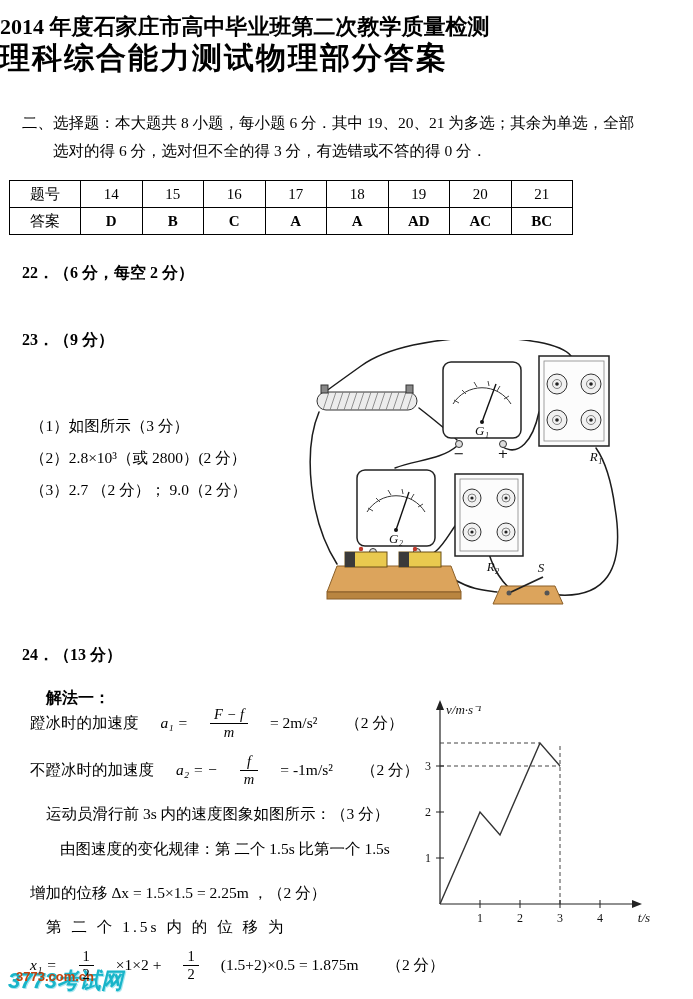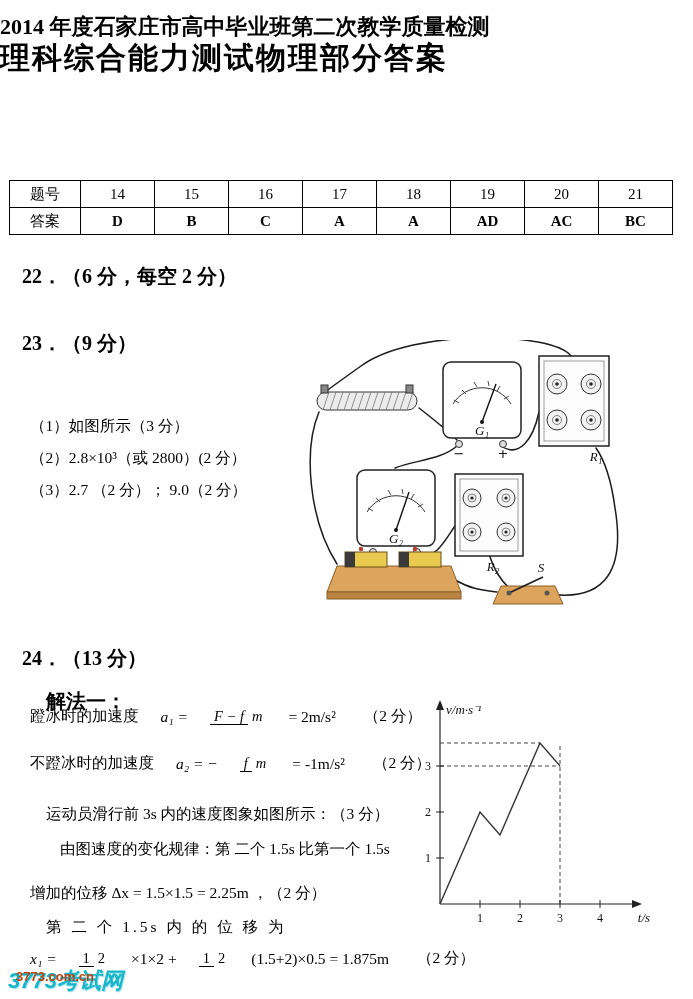--- a/index.html
+++ b/index.html
@@ -6,31 +6,31 @@
   .page{position:relative;width:693px;height:999px;background:#ffffff;overflow:hidden;
         font-family:"Liberation Serif",serif;color:#000;}
   .title1{position:absolute;top:12px;left:0;width:100%;text-align:left;
           font-size:22px;font-weight:bold;}
   .title2{position:absolute;top:38px;left:0;width:100%;text-align:left;
           font-size:30px;font-weight:bold;letter-spacing:2px;}
   .intro{position:absolute;font-size:15.5px;white-space:nowrap;}
   .l1{left:22px;top:113px;}
   .l2{left:53px;top:141px;}
   table.ans{position:absolute;left:9px;top:180px;border-collapse:collapse;
-            table-layout:fixed;width:664px;}
+            table-layout:fixed;width:564px;}
   .ans td{border:1.5px solid #000;height:26px;text-align:center;font-size:15px;padding:0;}
   .ans td.lbl{width:70px;}
   .ans td.bold{font-weight:bold;}
-  .h2{position:absolute;font-weight:bold;font-size:20px;white-space:nowrap;}
+  .h2{position:absolute;font-weight:bold;font-size:16px;white-space:nowrap;}
   .bodyline{position:absolute;font-size:15.5px;white-space:nowrap;}
   .gap{margin-right:26px;}
   .mi{font-style:italic;}
   .eq{position:absolute;left:30px;font-size:15.5px;display:flex;align-items:center;
       gap:22px;white-space:nowrap;}
-  .frac{display:inline-flex;flex-direction:row;text-align:center;
+  .frac{display:inline-flex;flex-direction:column;text-align:center;
         line-height:1.15;font-size:14.5px;}
   .frac .num{border-bottom:1.2px solid #000;padding:0 4px;display:block;}
   .frac .den{padding:0 4px;display:block;}
   .score{margin-left:6px;}
   .spread{letter-spacing:3px;}
   .wm1{position:absolute;left:8px;top:941px;font-family:"Liberation Sans",sans-serif;
        font-style:italic;font-weight:bold;font-size:22px;color:#19b5c9;
        text-shadow:1px 1px 0 #a8e6ef;margin-top:25px;}
   .wm2{position:absolute;left:16px;top:969px;font-family:"Liberation Sans",sans-serif;
        font-weight:bold;font-size:13px;color:#c2410c;}
@@ -51,20 +51,22 @@
 <body>
 
 <div class="page">
 
   <div class="wm1">3773考试网</div>
   <div class="wm2">3773.com.cn</div>
 
   <div class="title1">2014 年度石家庄市高中毕业班第二次教学质量检测</div>
   <div class="title2">理科综合能力测试物理部分答案</div>
 
+  <div class="intro l1">二、选择题：本大题共 8 小题，每小题 6 分．其中 19、20、21 为多选；其余为单选，全部</div>
+  <div class="intro l2">选对的得 6 分，选对但不全的得 3 分，有选错或不答的得 0 分．</div>
 
   <table class="ans">
     <tbody>
         <tr>
       <td class="lbl">题号</td>
       <td>14</td>
       <td>15</td>
       <td>16</td>
       <td>17</td>
       <td>18</td>

